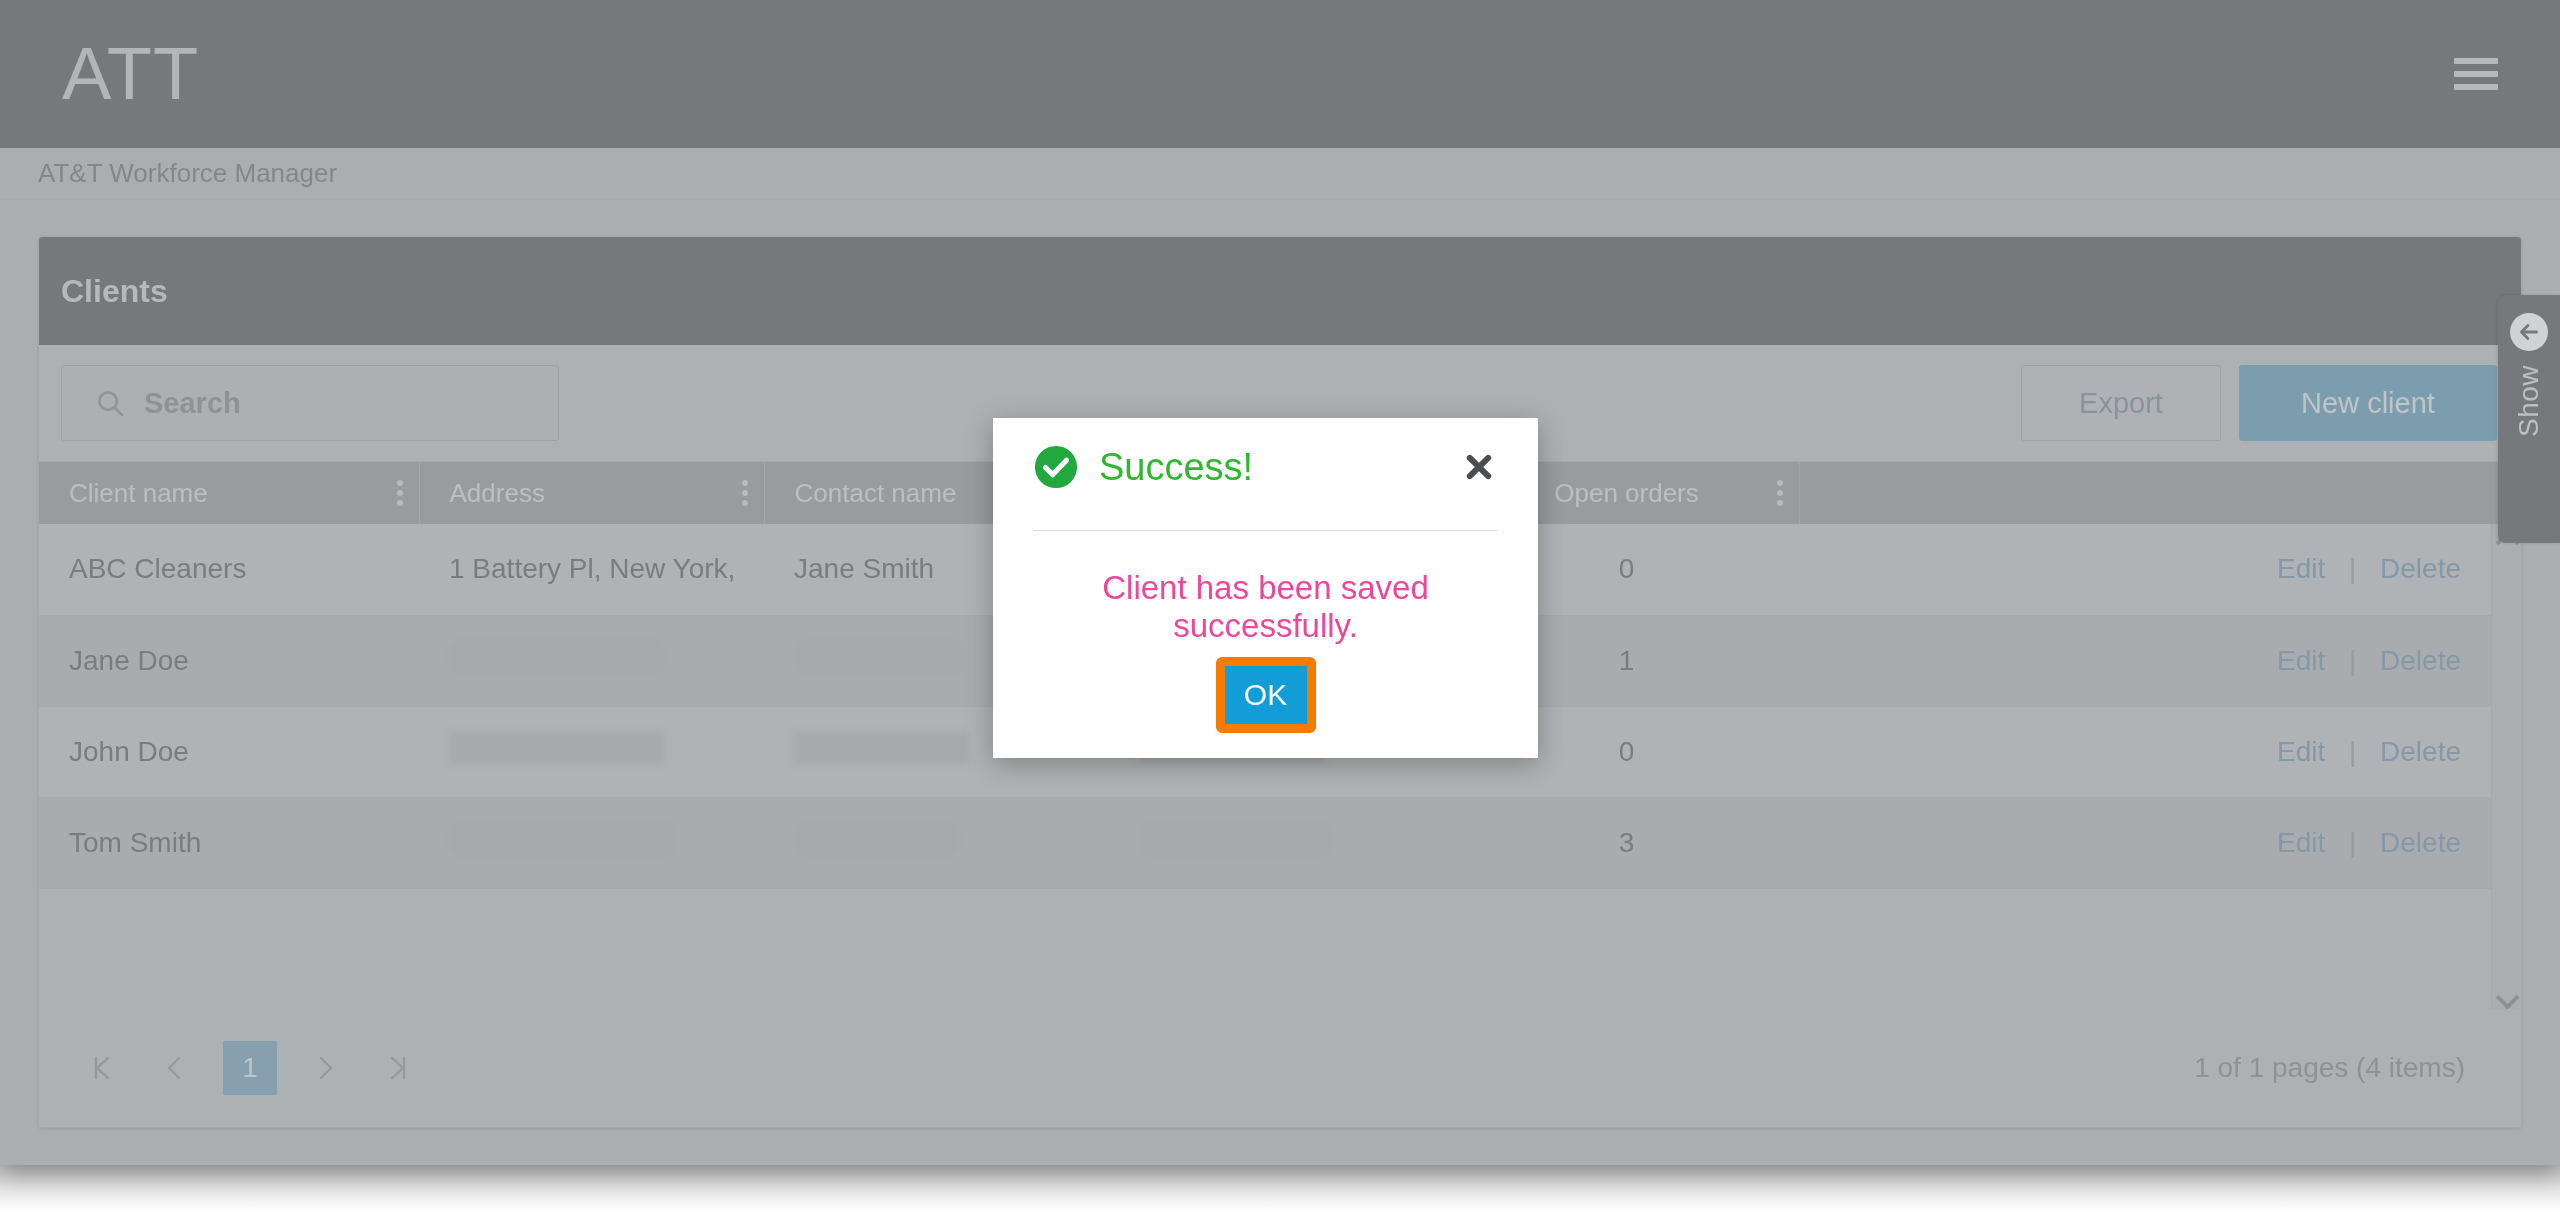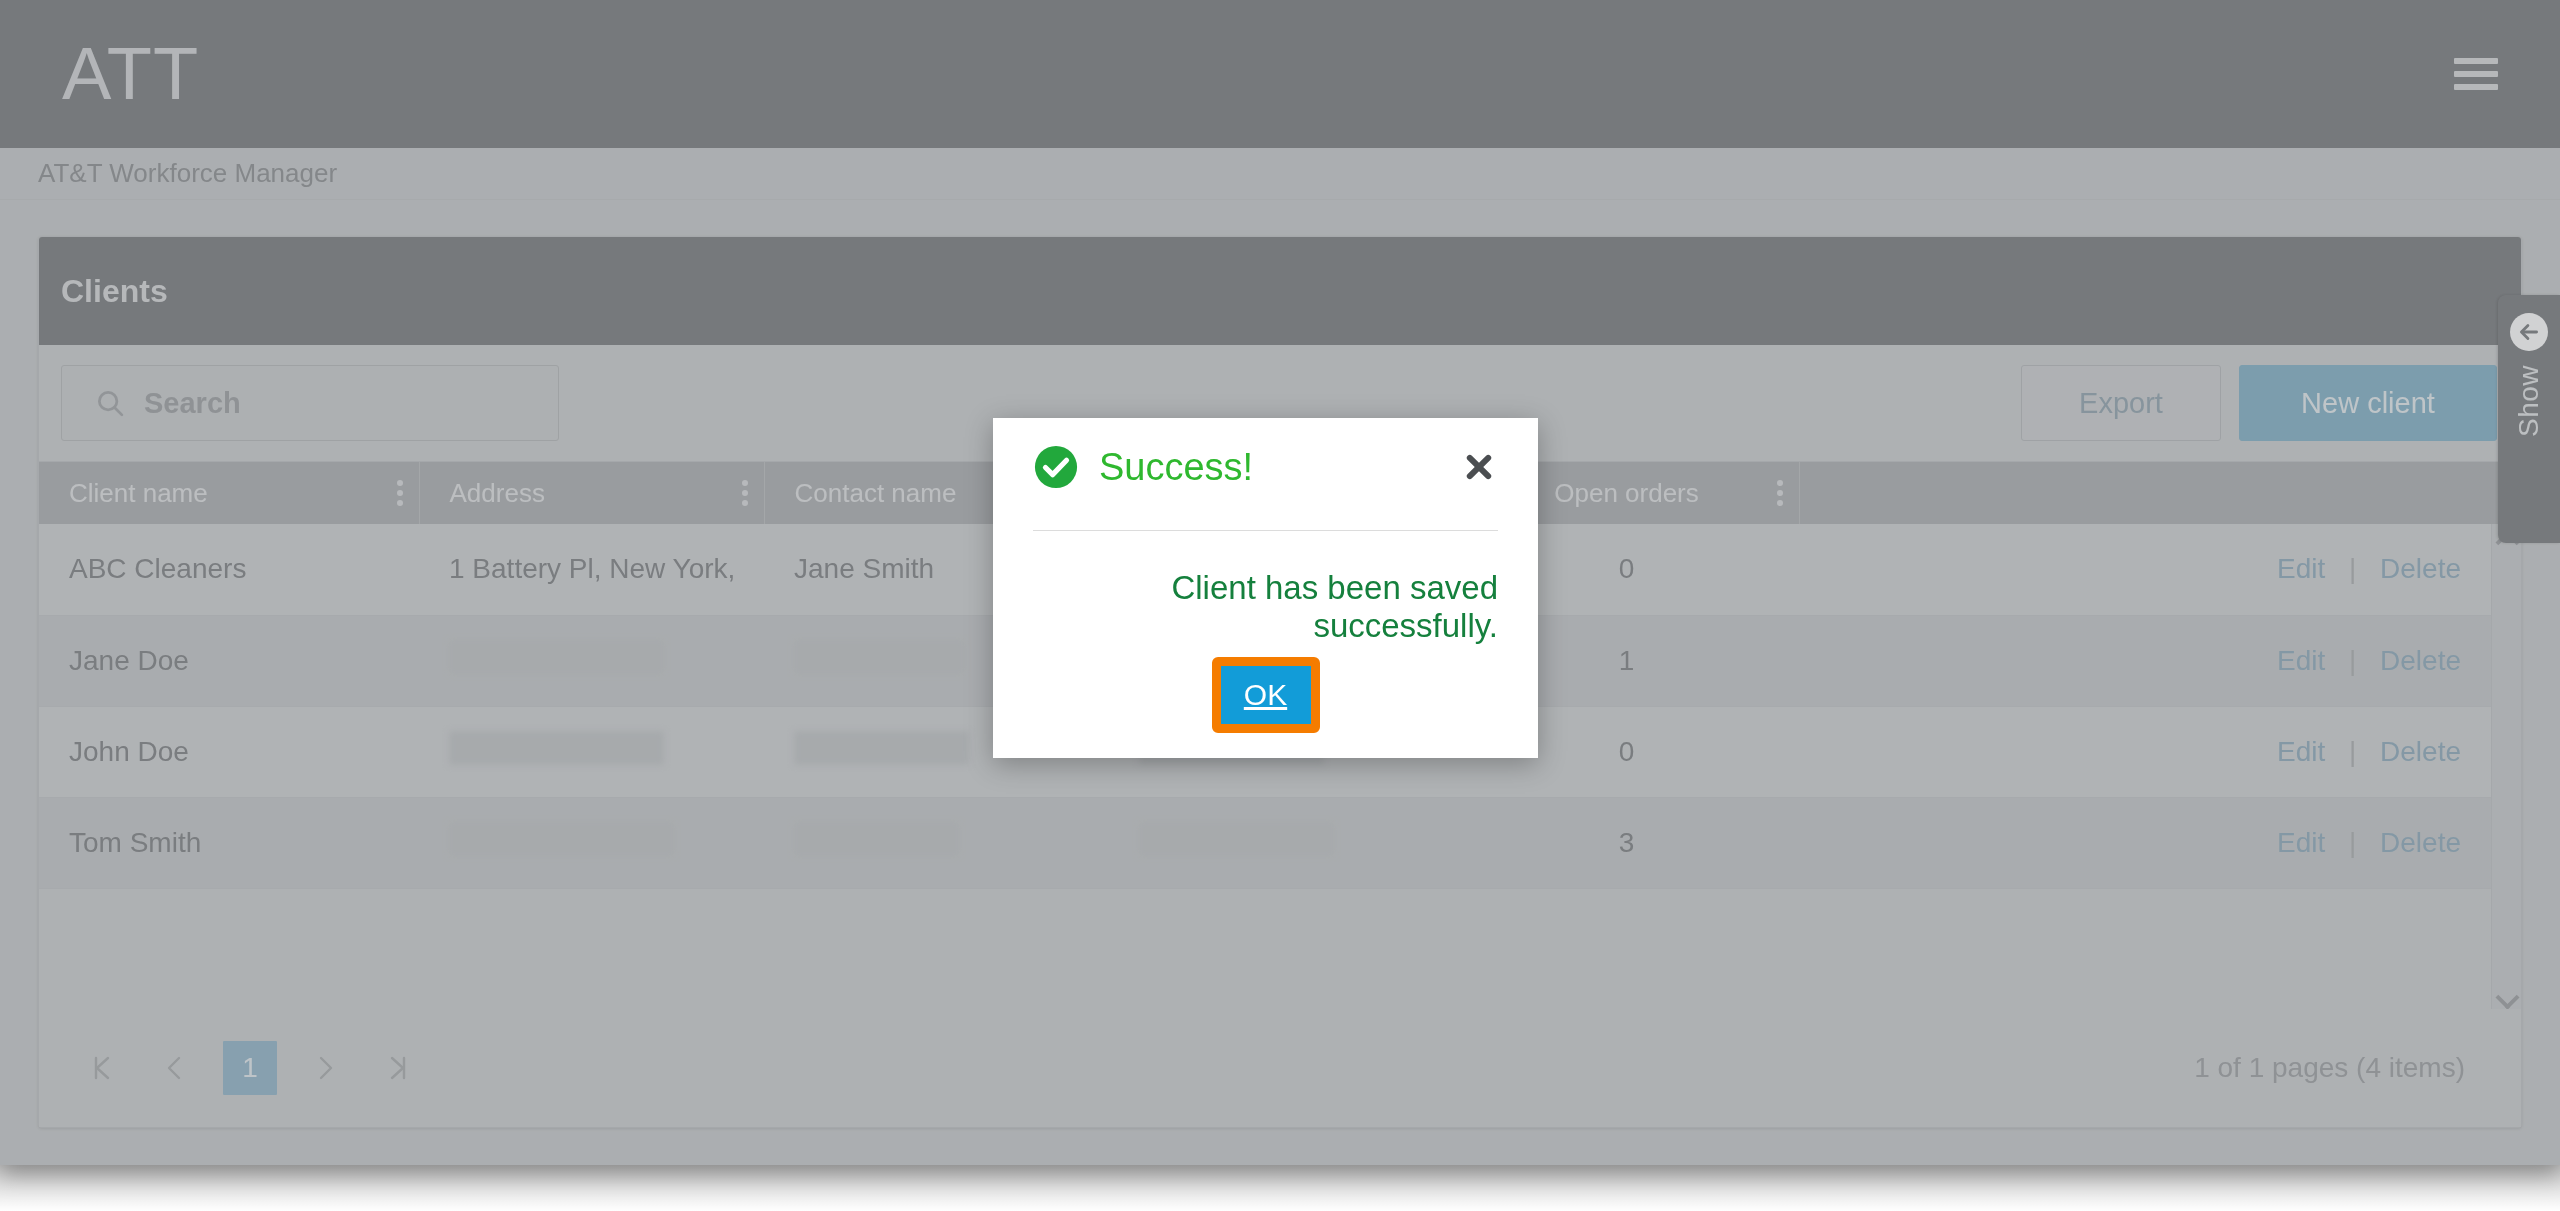--- a/index.html
+++ b/index.html
@@ -378,44 +378,43 @@
   .modal-close {
     font-size: 0;
     width: 38px; height: 38px;
     display: flex; align-items: center; justify-content: center;
     cursor: pointer;
   }
   .modal-close svg { display: block; }
   .modal-body {
     padding-top: 38px;
     font-size: 33px;
-    color: #15803d;
-    text-align: right;
+    color: #ec4899;
+    text-align: center;
   }
   .modal-footer {
     flex: 1;
     display: flex;
     align-items: center;
     justify-content: center;
     padding-bottom: 14px;
   }
   .btn-ok {
-    width: 108px;
+    width: 100px;
     height: 76px;
     background: #129cd8;
     color: #ffffff;
     font-size: 30px;
     border: 9px solid #f57c00;
     border-radius: 6px;
     cursor: pointer;
     display: flex;
     align-items: center;
     justify-content: center;
     font-family: "Liberation Sans", sans-serif;
-    text-decoration: underline;
   }
 
   
   .page-shadow {
     position: absolute;
     left: 0; top: 1165px;
     width: 2560px;
     height: 46px;
     background: linear-gradient(to bottom, rgba(0,0,0,0.22), rgba(0,0,0,0));
   }

